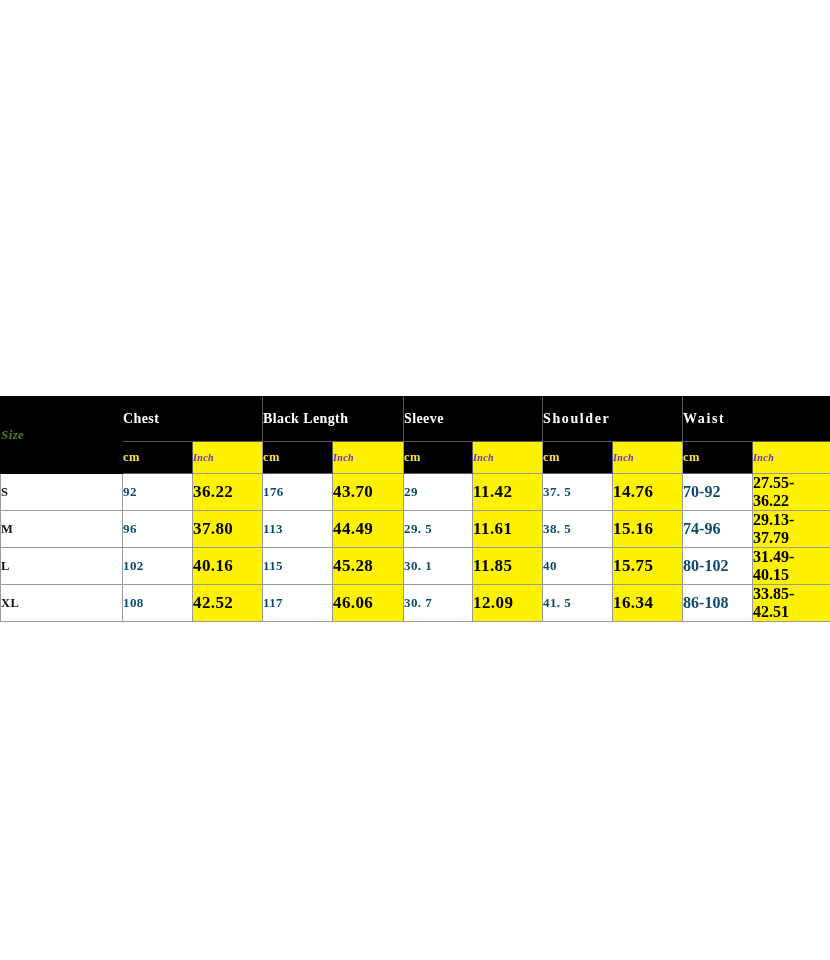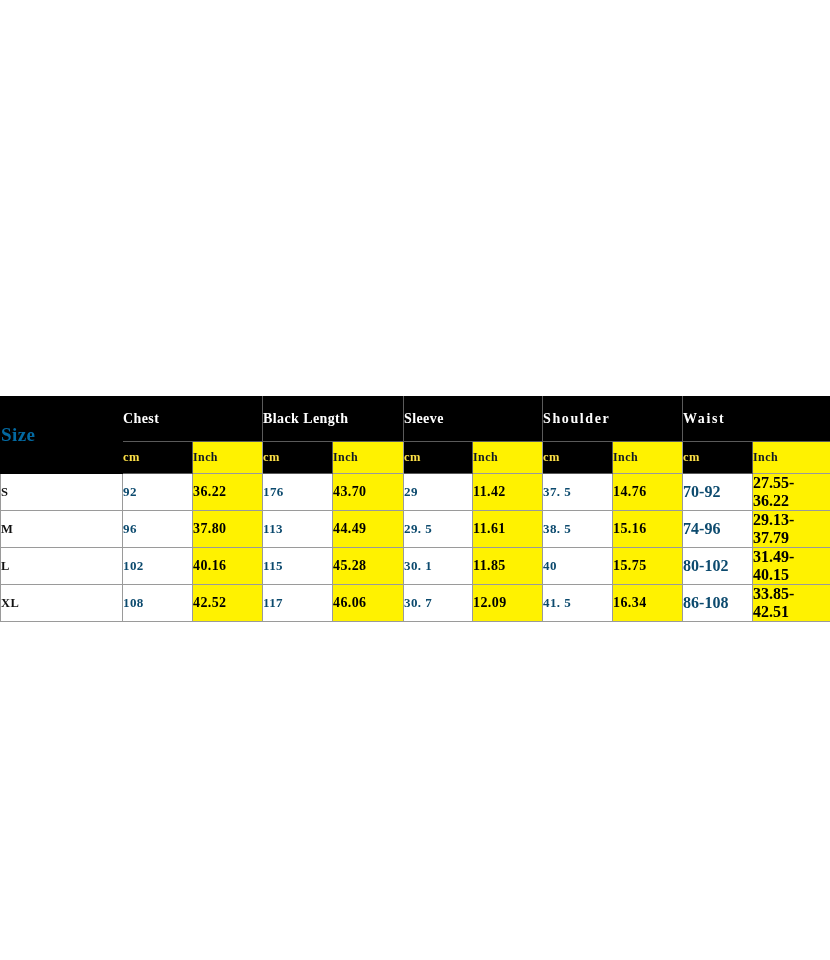--- a/index.html
+++ b/index.html
@@ -48,45 +48,47 @@
     border: 1px solid #5a5a5a;
     border-top: 1px solid #000000;
   }
   .hdr-group.spaced {
     letter-spacing: 1.6px;
   }
 
   
   .hdr-size {
     background: #000000;
-    color: #0369a1;
+    color: #4d7c0f;
     font-family: "Liberation Sans", sans-serif;
     font-weight: bold;
-    font-size: 19px;
+    font-size: 13px;
     letter-spacing: 0.2px;
     text-align: center;
     vertical-align: top;
     padding-top: 12px;
     border: 1px solid #000000;
+    font-style: italic;
   }
 
   
   .hdr-unit-cm {
     height: 31px;
     background: #000000;
     color: #fde047;
     font-size: 12.5px;
     border: 1px solid #5a5a5a;
   }
   .hdr-unit-inch {
     height: 31px;
     background: #fff200;
-    color: #0f172a;
-    font-size: 12px;
-    border: 1px solid #9a9a9a;
+    color: #6d28d9;
+    font-size: 10px;
+    border: 1px solid #9a9a9a;
+    font-style: italic;
   }
 
   
   .cell-size {
     height: 24px;
     background: #ffffff;
     color: #111111;
     font-size: 12.5px;
     border: 1px solid #9a9a9a;
   }
@@ -94,21 +96,21 @@
     height: 24px;
     background: #ffffff;
     color: #0c4a6e;
     font-size: 13px;
     border: 1px solid #9a9a9a;
   }
   .cell-inch {
     height: 24px;
     background: #fff200;
     color: #000000;
-    font-size: 14px;
+    font-size: 17px;
     border: 1px solid #9a9a9a;
   }
   .cell-inch.range, .cell-cm.range {
     font-size: 16px;
     letter-spacing: 0;
   }
 </style>
 </head>
 <body>
 

